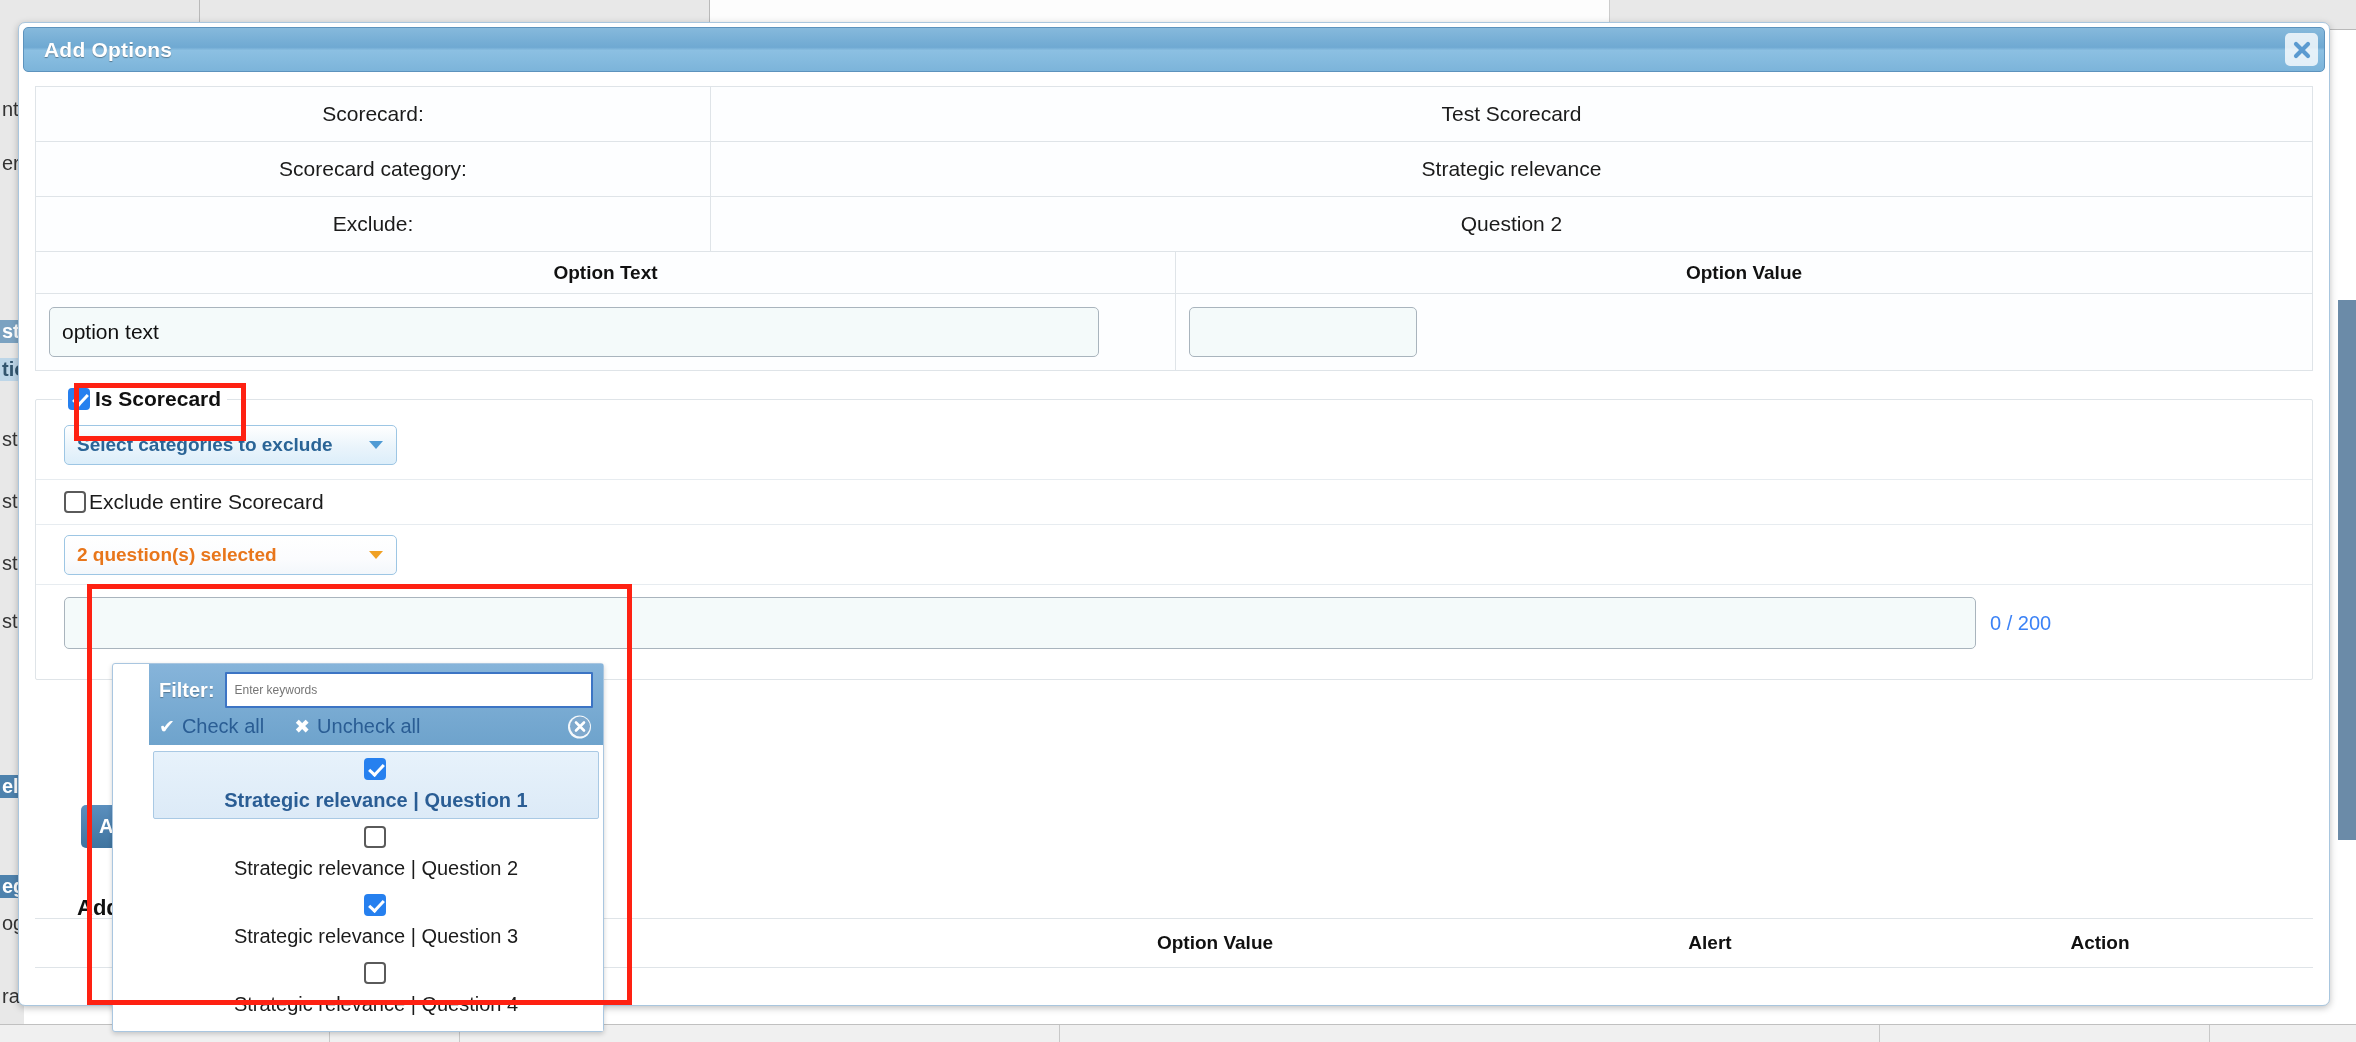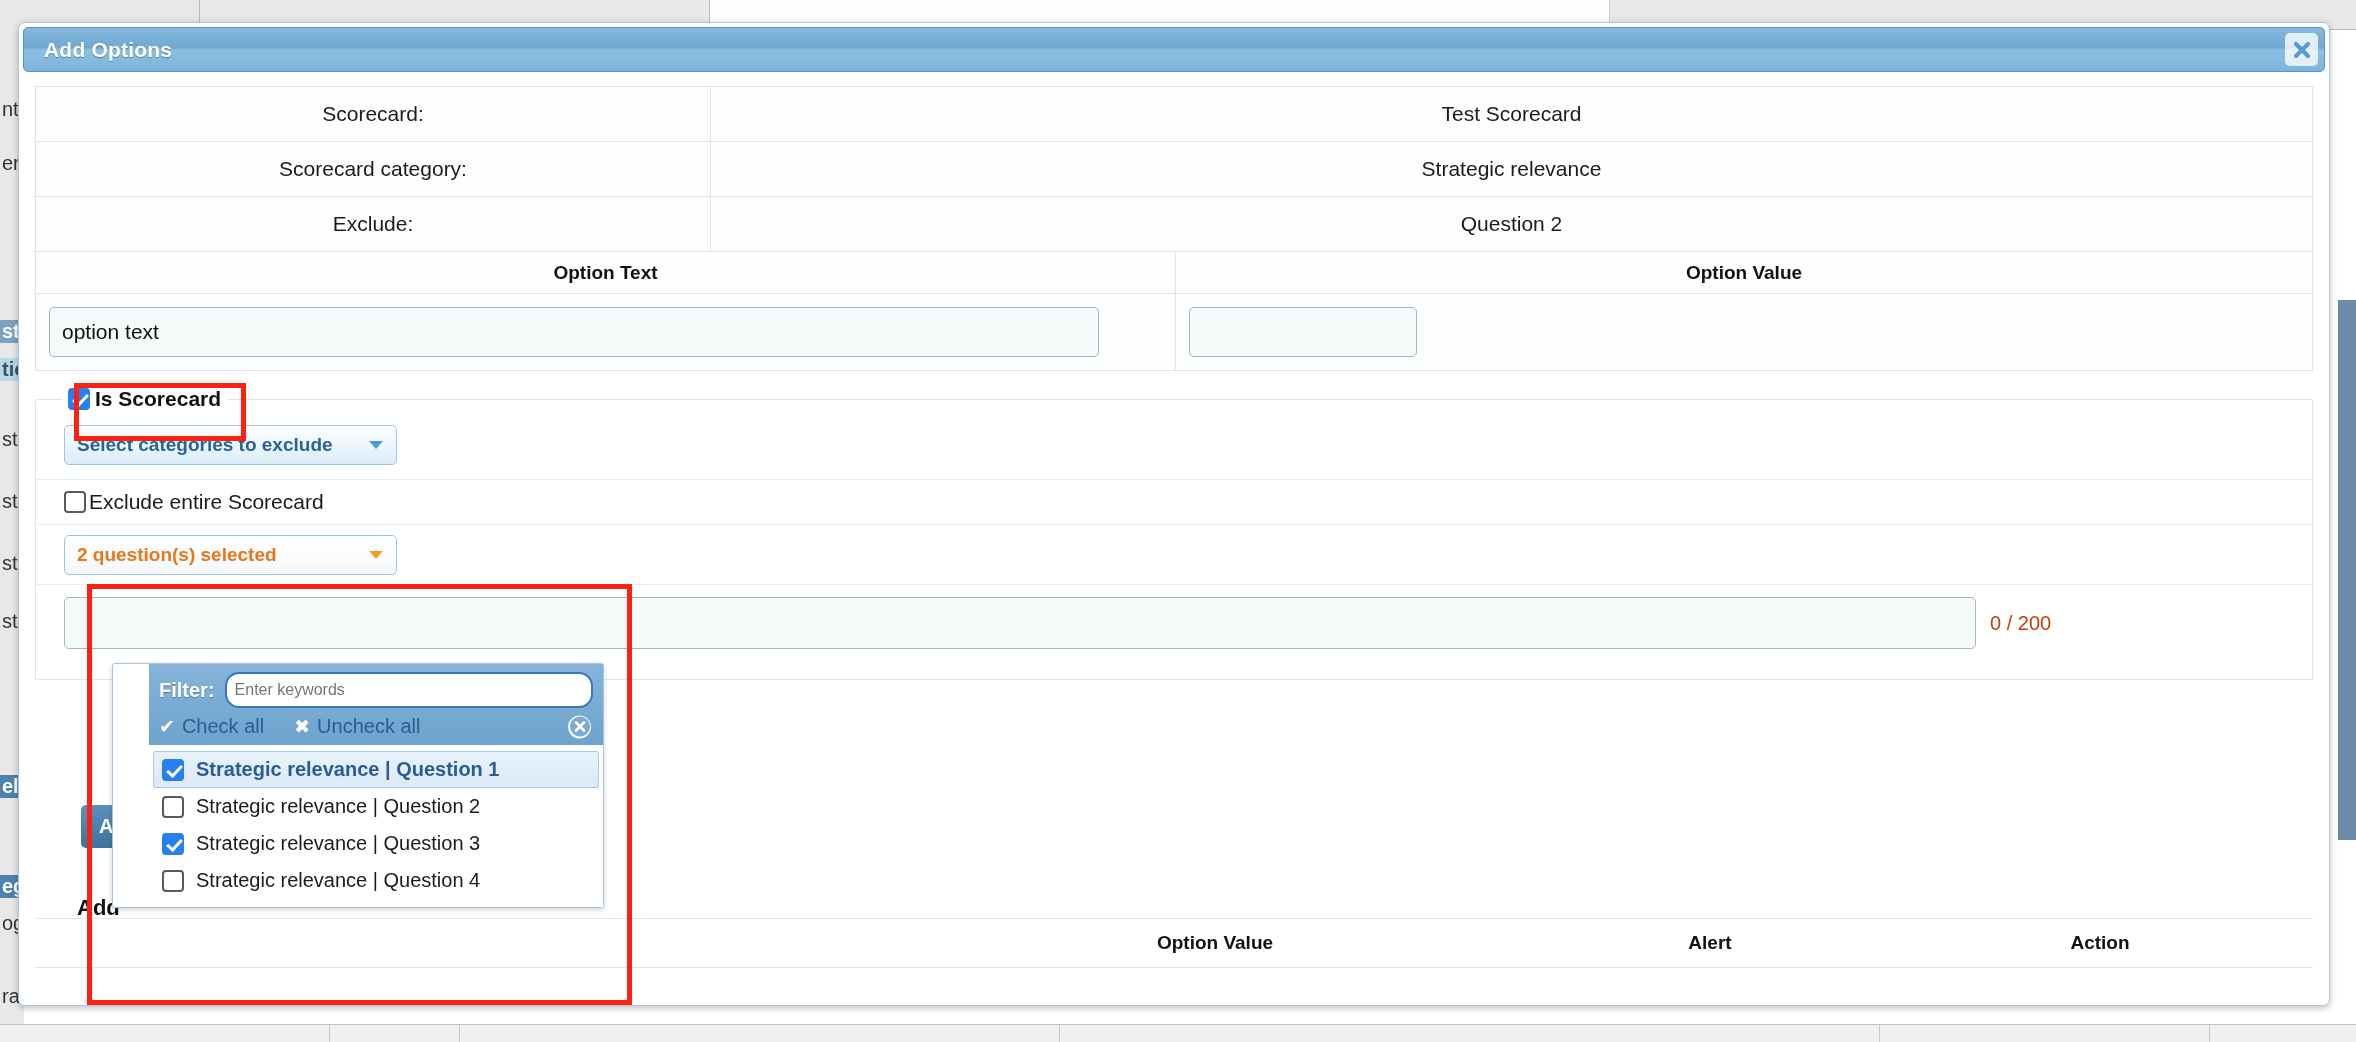--- a/index.html
+++ b/index.html
@@ -160,64 +160,64 @@
     border-right: 7px solid transparent;
   }
   .caret.blue   { border-top: 8px solid #4e9ad4; }
   .caret.orange { border-top: 8px solid #f0a124; }
 
   
   .ta-box {
     height: 52px; width: 1912px; border: 1px solid #a9b4bd; border-radius: 5px;
     background: #f4fafa;
   }
-  .ta-count { font-size: 20px; color: #c2410c; margin-left: 14px; }
+  .ta-count { font-size: 20px; color: #3b82f6; margin-left: 14px; }
 
   
   #qpanel {
     position: absolute; left: 93px; top: 640px;
     width: 492px; background: #ffffff;
     border: 1px solid #a9c6e0; border-radius: 3px;
     box-shadow: 0 2px 5px rgba(0,0,0,.18);
     z-index: 40;
     padding-left: 36px;
   }
   #qpanel-head {
     background: linear-gradient(to bottom,#86b4da 0%, #6ea3cc 100%);
     padding: 8px 10px 7px 10px;
   }
   .filter-line { display: flex; align-items: center; }
   .filter-lbl {
     color: #fff; font-weight: bold; font-size: 20px;
     text-shadow: 0 1px 1px rgba(0,0,0,.3); margin-right: 10px;
   }
   input.filter-inp {
-    flex: 1; height: 36px; border: 2px solid #3c74c4; border-radius: 14px;
-    background: #fff; font-size: 16px; color: #7f1d1d; padding: 0 8px;
+    flex: 1; height: 36px; border: 2px solid #3c74c4; border-radius: 1px;
+    background: #fff; font-size: 12px; color: #7f1d1d; padding: 0 8px;
     outline: none; font-family: "Liberation Sans", sans-serif;
   }
   .check-line { display: flex; align-items: center; margin-top: 7px; position: relative; }
   .ck-act {
     display: flex; align-items: center; gap: 7px;
     color: #2a5d94; font-size: 20px; cursor: pointer; margin-right: 30px;
   }
   .ck-act .gl { color: #ffffff; font-size: 19px; }
   .ck-clear {
     position: absolute; right: 2px; top: 50%; transform: translateY(-50%);
     width: 23px; height: 23px; border-radius: 50%;
     background: #f4f8fb; display: flex; align-items: center; justify-content: center;
     cursor: pointer;
   }
   .ck-clear svg { width: 22px; height: 22px; }
 
   #qlist { padding: 6px 4px 8px 4px; background:#fff; }
   .qitem {
     display: flex; align-items: center; gap: 9px;
     padding: 6px 8px; font-size: 20px; color: #1b1b1b; cursor: pointer;
-    border: 1px solid transparent; border-radius: 2px;
+    border: 1px solid transparent; border-radius: 2px; flex-direction: column;
   }
   .qitem.active {
     background: linear-gradient(to bottom,#e7f2fb 0%, #dceaf7 100%);
     border-color: #a9c9e4;
     color: #2a5d94; font-weight: bold;
   }
 
   
   .annot { position: absolute; border: 5px solid #fe2112; z-index: 60; pointer-events: none; }
   #annot-excl  { left: 55px;  top: 360px; width: 172px;  height: 58px; background: transparent; }

